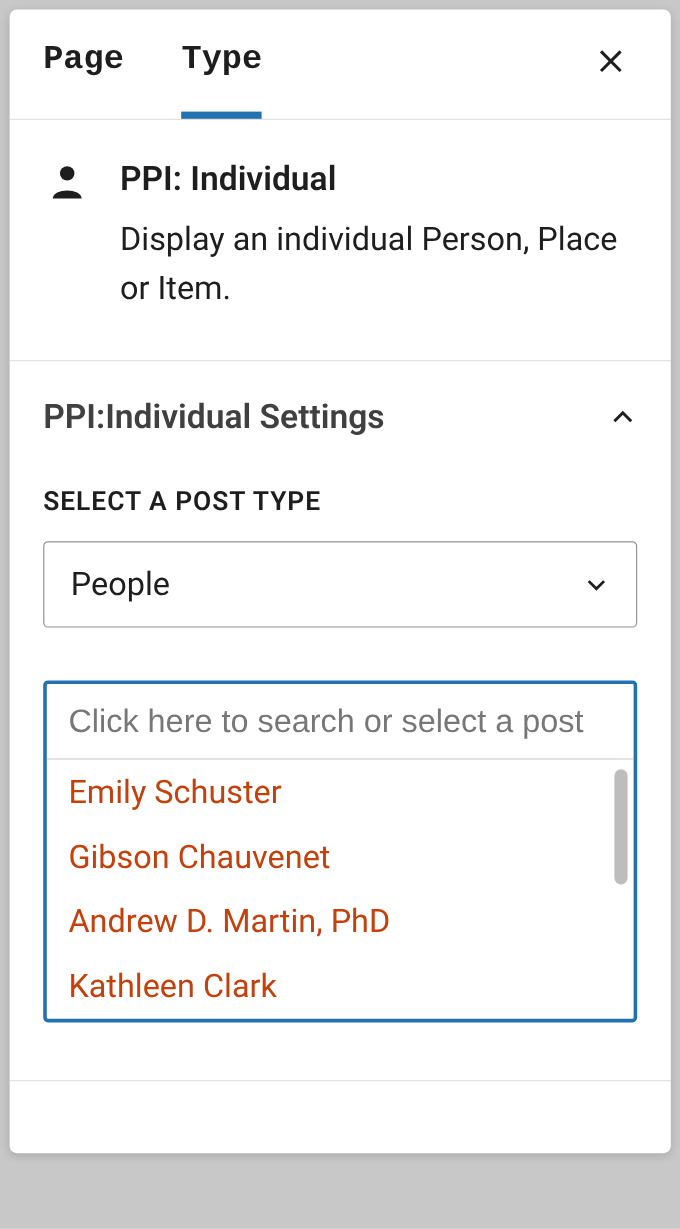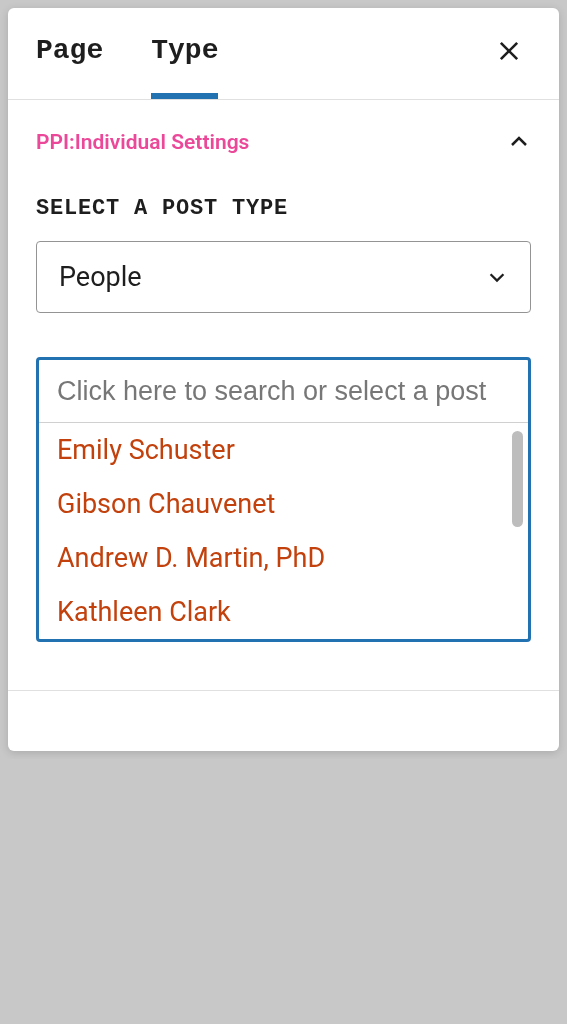--- a/index.html
+++ b/index.html
@@ -78,40 +78,39 @@
       line-height: 1.5;
     }
     .section-header {
       display: flex;
       justify-content: space-between;
       align-items: center;
       padding: 30px 28px;
       cursor: pointer;
     }
     .section-title {
-      font-size: 21px;
-      font-weight: 600;
-      color: #ec4899;
+      font-size: 28px;
+      font-weight: 600;
+      color: #404040;
     }
     .chevron {
       width: 24px;
       height: 24px;
     }
     .section-body {
       padding: 0 28px 48px 28px;
     }
     .field-label {
       font-size: 22px;
       font-weight: 600;
       letter-spacing: 0.8px;
       color: #1e1e1e;
       text-transform: uppercase;
       margin-bottom: 20px;
       margin-top: 12px;
-      font-family: Liberation Mono, monospace;
     }
     .select-box {
       width: 100%;
       border: 1.5px solid #949494;
       border-radius: 4px;
       height: 72px;
       display: flex;
       align-items: center;
       justify-content: space-between;
       padding: 16px 22px;
@@ -172,20 +171,32 @@
     <div class="tab">Page</div>
     <div class="tab active">Type</div>
     <div class="tab-close">
       <svg width="28" height="28" viewBox="0 0 24 24" fill="none" stroke="#1e1e1e" stroke-width="2.2">
           <line x1="5" y1="5" x2="19" y2="19"></line>
           <line x1="19" y1="5" x2="5" y2="19"></line>
         </svg>
     </div>
   </div>
 
+  <div class="block-desc">
+    <div class="block-icon">
+      <svg width="36" height="36" viewBox="0 0 24 24" fill="#1e1e1e">
+          <circle cx="12" cy="7" r="4"></circle>
+          <path d="M4 21 C4 15, 20 15, 20 21 Z"></path>
+        </svg>
+    </div>
+    <div class="block-desc-text">
+      <div class="block-title">PPI: Individual</div>
+      <div class="block-subtitle">Display an individual Person, Place or Item.</div>
+    </div>
+  </div>
 
   <div class="section-header">
     <div class="section-title">PPI:Individual Settings</div>
     <svg class="chevron" viewBox="0 0 24 24" fill="none" stroke="#1e1e1e" stroke-width="2.5">
         <polyline points="5,15 12,8 19,15"></polyline>
       </svg>
   </div>
 
   <div class="section-body">
 

